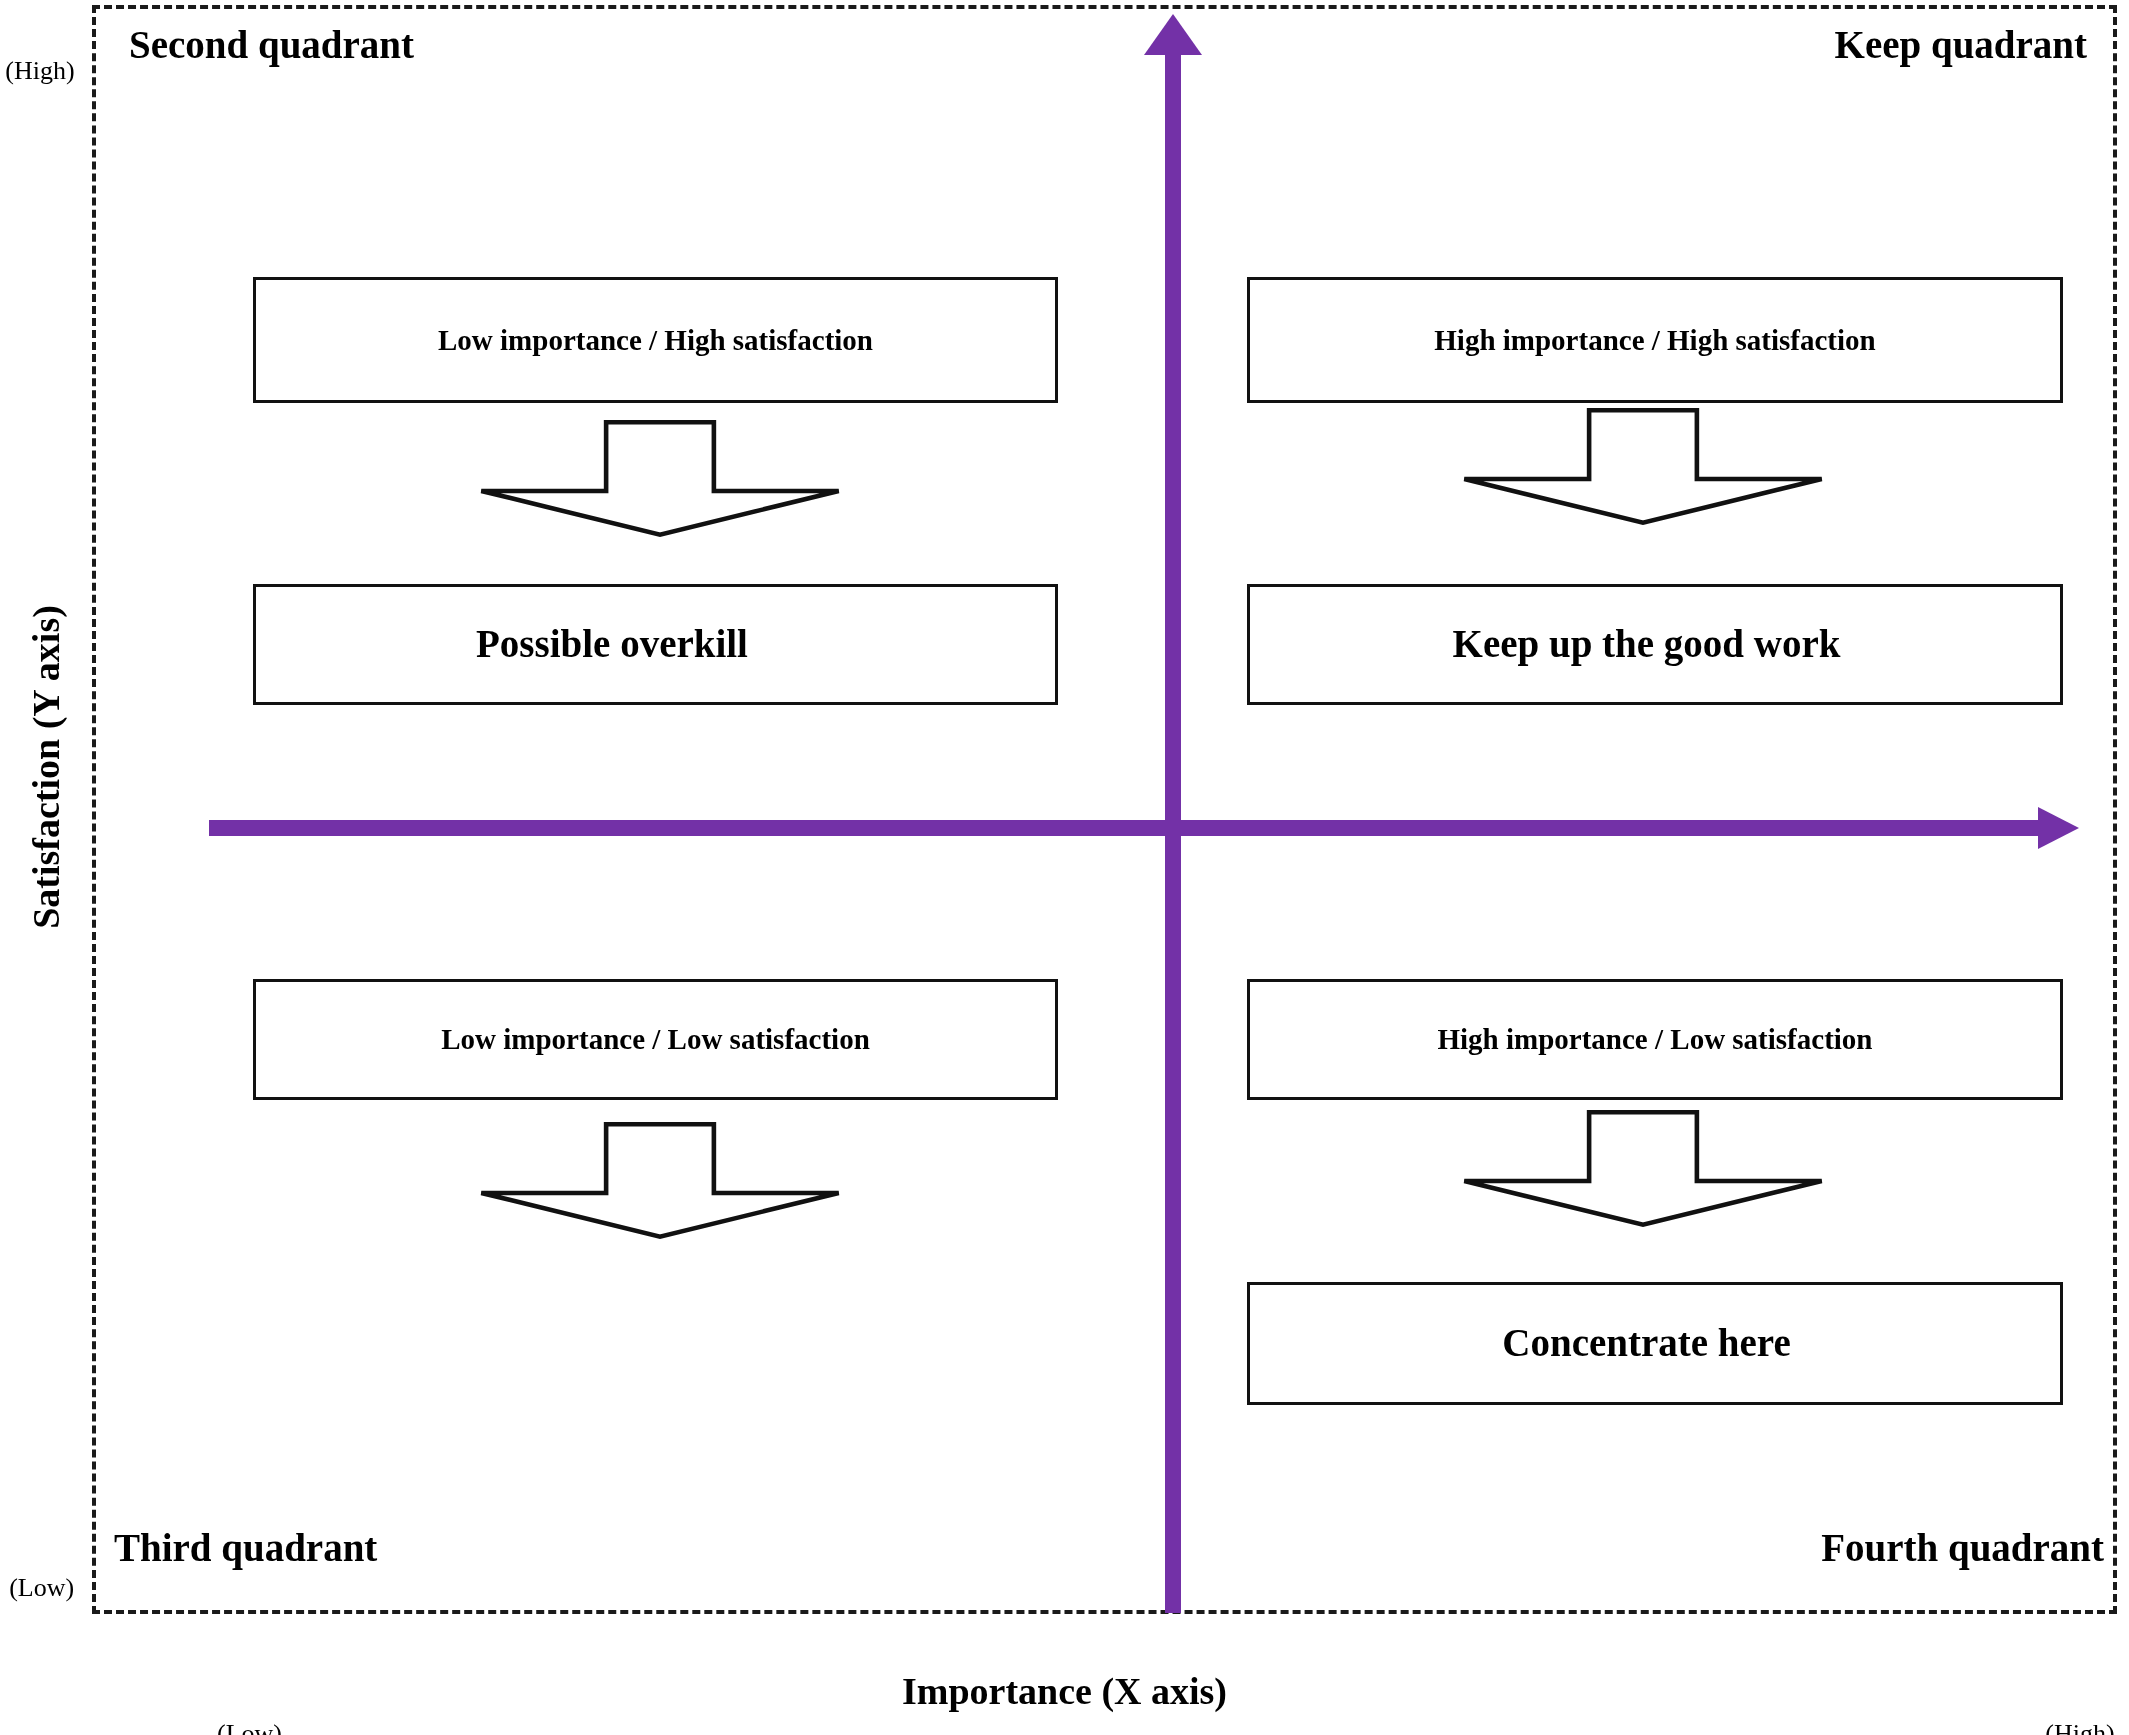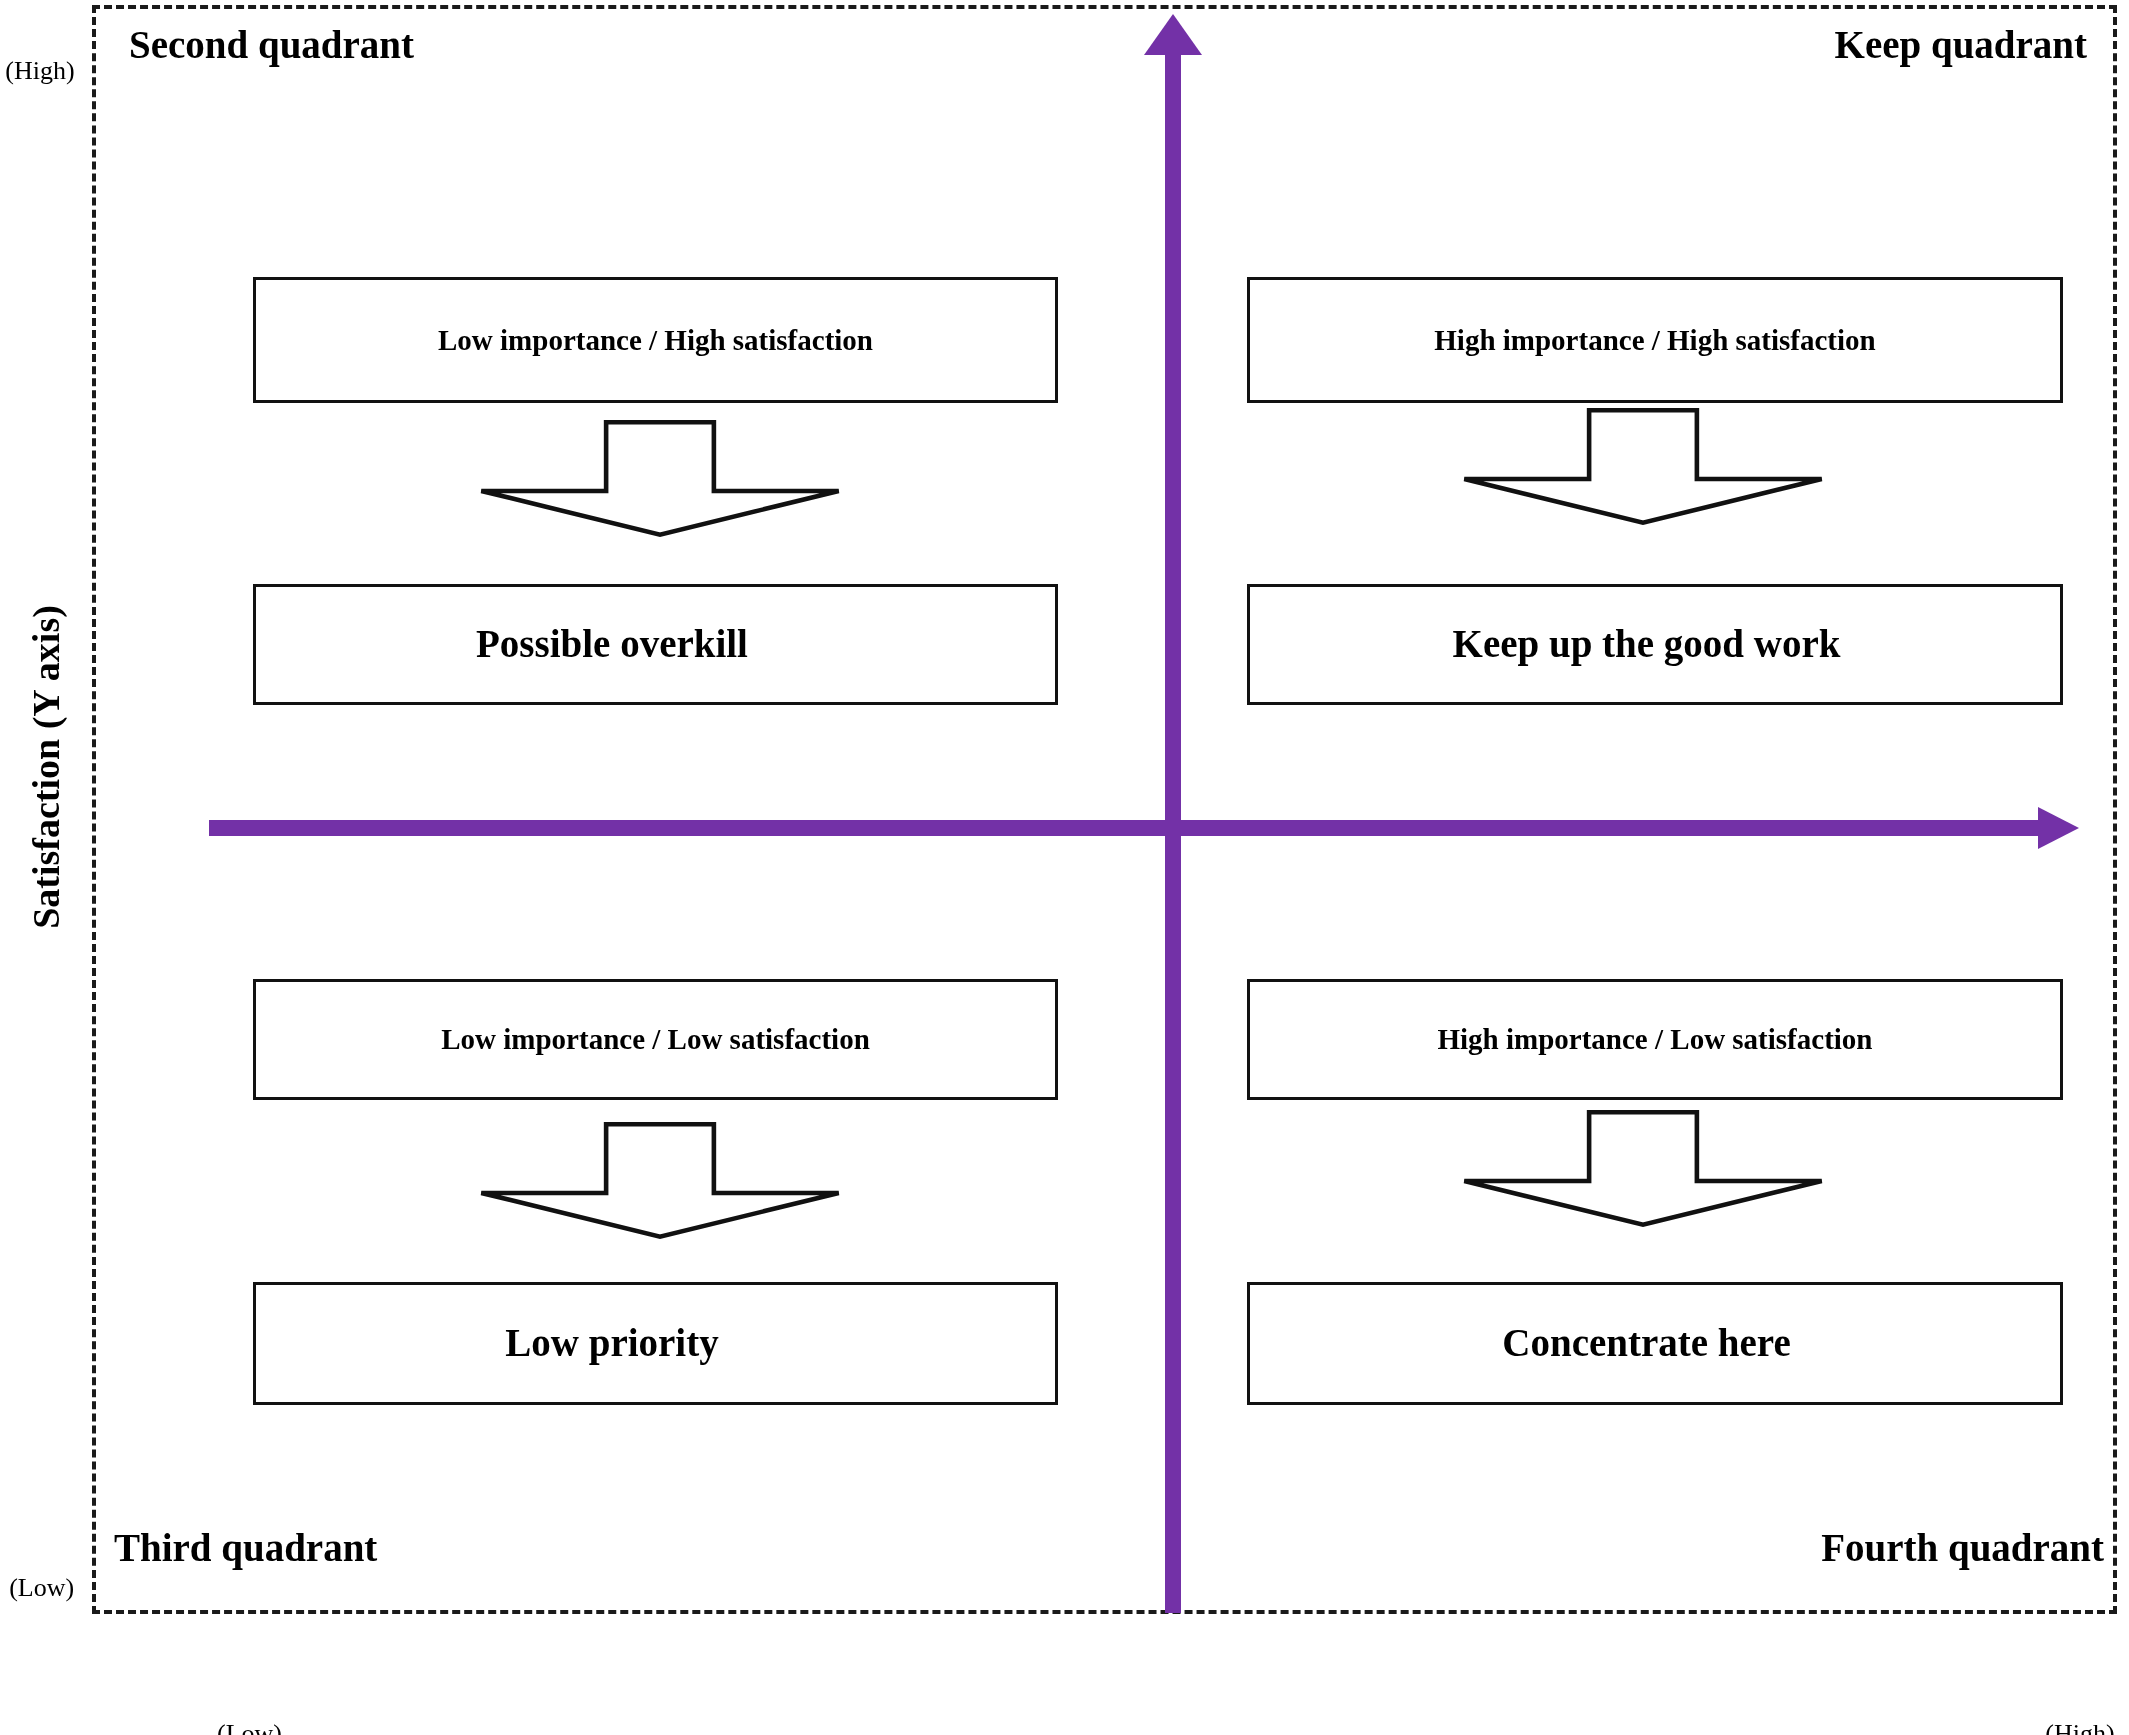--- a/index.html
+++ b/index.html
@@ -173,20 +173,21 @@
   <div class="axis-v-line"></div>
   <div class="axis-v-head"></div>
   <div class="axis-h-line"></div>
   <div class="axis-h-head"></div>
 
   <div class="range-label range-y-high">(High)</div>
   <div class="range-label range-y-low">(Low)</div>
   <div class="range-label range-x-low">(Low)</div>
   <div class="range-label range-x-high">(High)</div>
 
+  <div class="axis-title-x">Importance (X axis)</div>
   <div class="axis-title-y">Satisfaction (Y axis)</div>
 
   <div class="quad-label quad-q2">Second quadrant</div>
   <div class="quad-label quad-q1">Keep quadrant</div>
   <div class="quad-label quad-q3">Third quadrant</div>
   <div class="quad-label quad-q4">Fourth quadrant</div>
 
   <div class="tbox cond col-left row-1">Low importance / High satisfaction</div>
 
   <div class="arrow-down arw-1">
@@ -212,23 +213,20 @@
   </div>
 
   <div class="tbox cond col-left row-3">Low importance / Low satisfaction</div>
 
   <div class="arrow-down arw-3">
     <svg viewBox="0 0 554 182" preserveAspectRatio="none">
       <polygon points="195,5 359,5 359,110 549,110 277,177 5,110 195,110" fill="#ffffff" stroke="#111111" stroke-width="7" stroke-linejoin="miter"></polygon>
     </svg>
   </div>
 
-  <div class="tbox action col-left row-4">
-    <span class="nudge-left-a">Low priority</span>
-  </div>
 
   <div class="tbox cond col-right row-3">High importance / Low satisfaction</div>
 
   <div class="arrow-down arw-4">
     <svg viewBox="0 0 554 182" preserveAspectRatio="none">
       <polygon points="195,5 359,5 359,110 549,110 277,177 5,110 195,110" fill="#ffffff" stroke="#111111" stroke-width="7" stroke-linejoin="miter"></polygon>
     </svg>
   </div>
 
   <div class="tbox action col-right row-4">

